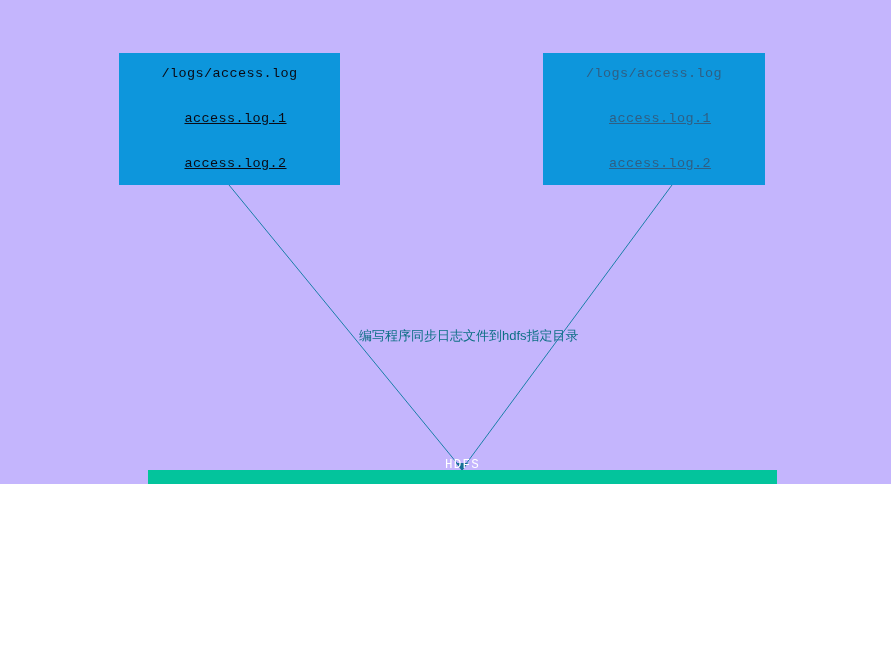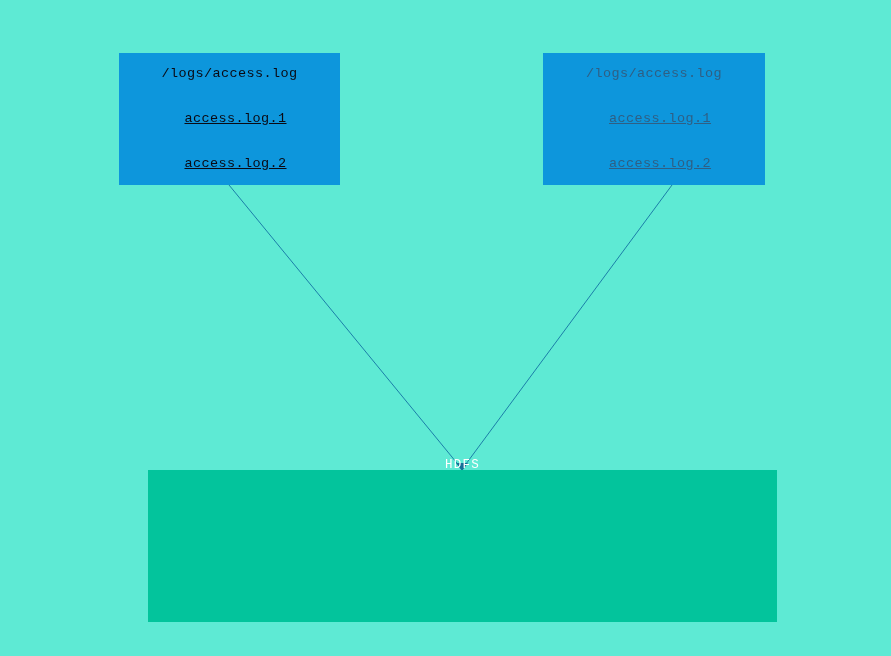--- a/index.html
+++ b/index.html
@@ -6,22 +6,22 @@
     margin: 0;
     padding: 0;
     background: #ffffff;
   }
   body {
     font-family: "Liberation Serif", serif;
   }
   #canvas {
     position: relative;
     width: 891px;
-    height: 656px;
-    background: #5eead4;
+    height: 484px;
+    background: #c4b5fd;
     overflow: hidden;
   }
   .edge-layer {
     position: absolute;
     left: 0;
     top: 0;
     width: 891px;
     height: 656px;
     pointer-events: none;
   }
@@ -124,14 +124,15 @@
       <div class="log-line-1">/logs/access.log</div>
       <div class="log-line-2">access.log.1</div>
       <div class="log-line-3">access.log.2</div>
     </div>
   </div>
 
   <div class="node node-hdfs">
     <div class="hdfs-label">HDFS</div>
   </div>
 
+  <div class="edge-label">编写程序同步日志文件到hdfs指定目录</div>
 
 </div>
 
 </body></html>

